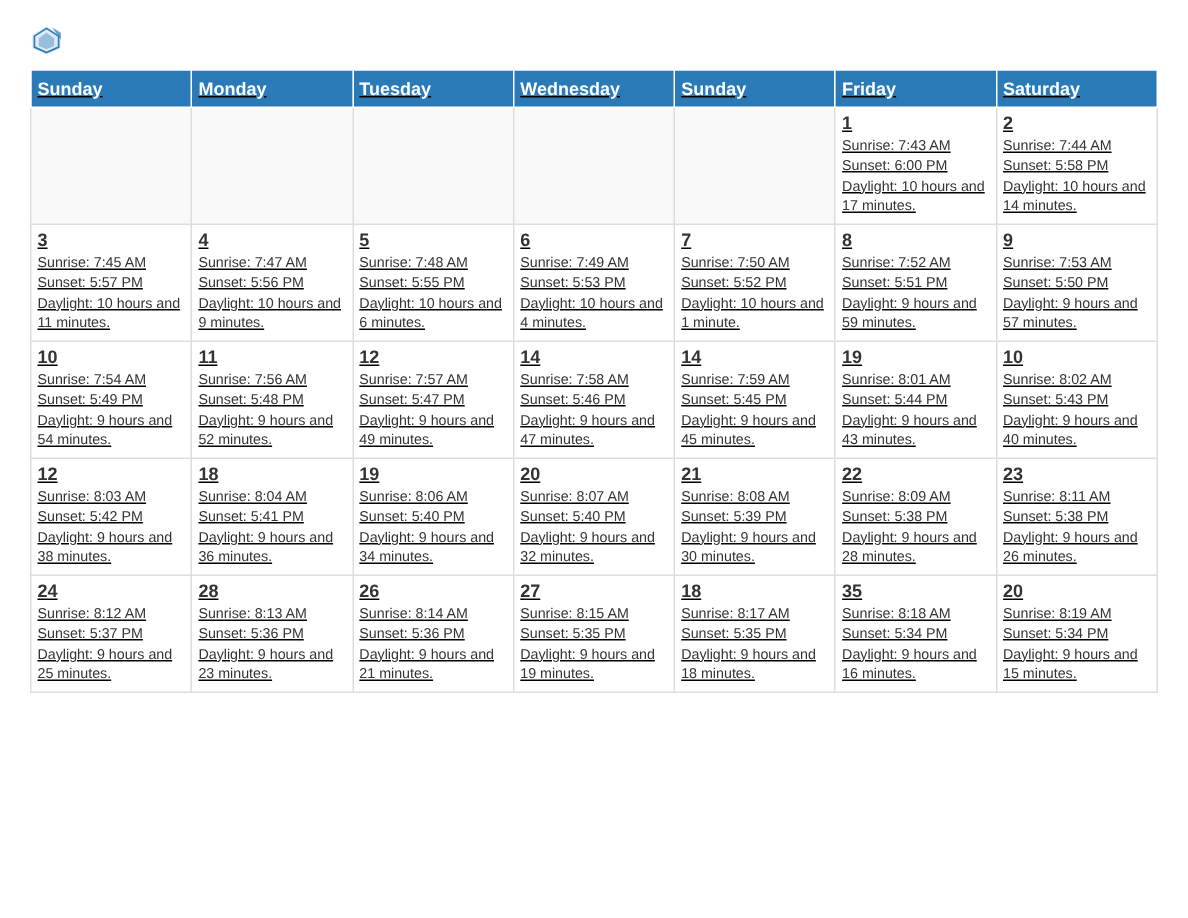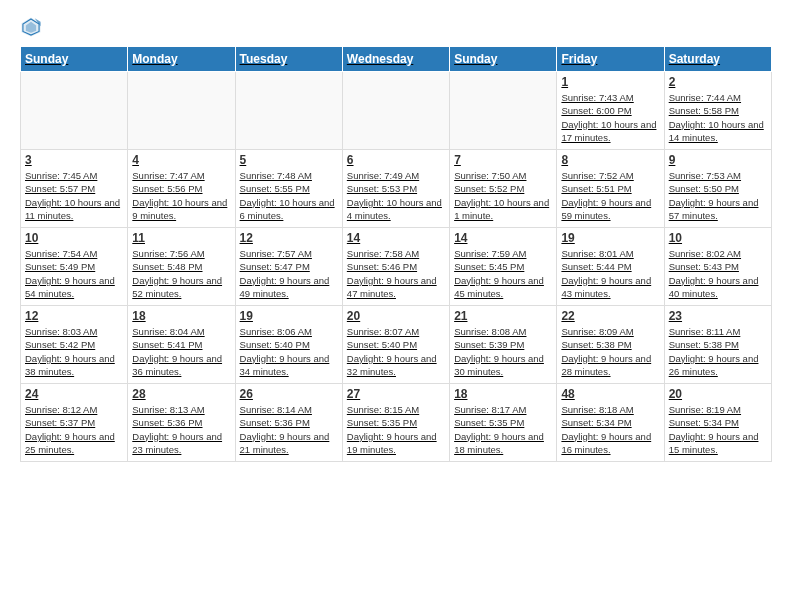--- a/index.html
+++ b/index.html
@@ -225,21 +225,21 @@
           </td>
           <td>
             <span class="day-num">27</span>
             <div class="day-info">Sunrise: 8:15 AM<br>Sunset: 5:35 PM<br>Daylight: 9 hours and 19 minutes.</div>
           </td>
           <td>
             <span class="day-num">18</span>
             <div class="day-info">Sunrise: 8:17 AM<br>Sunset: 5:35 PM<br>Daylight: 9 hours and 18 minutes.</div>
           </td>
           <td>
-            <span class="day-num">48</span>
+            <span class="day-num">35</span>
             <div class="day-info">Sunrise: 8:18 AM<br>Sunset: 5:34 PM<br>Daylight: 9 hours and 16 minutes.</div>
           </td>
           <td>
             <span class="day-num">20</span>
             <div class="day-info">Sunrise: 8:19 AM<br>Sunset: 5:34 PM<br>Daylight: 9 hours and 15 minutes.</div>
           </td>
         </tr>
       </tbody>
   </table>
 </div>

